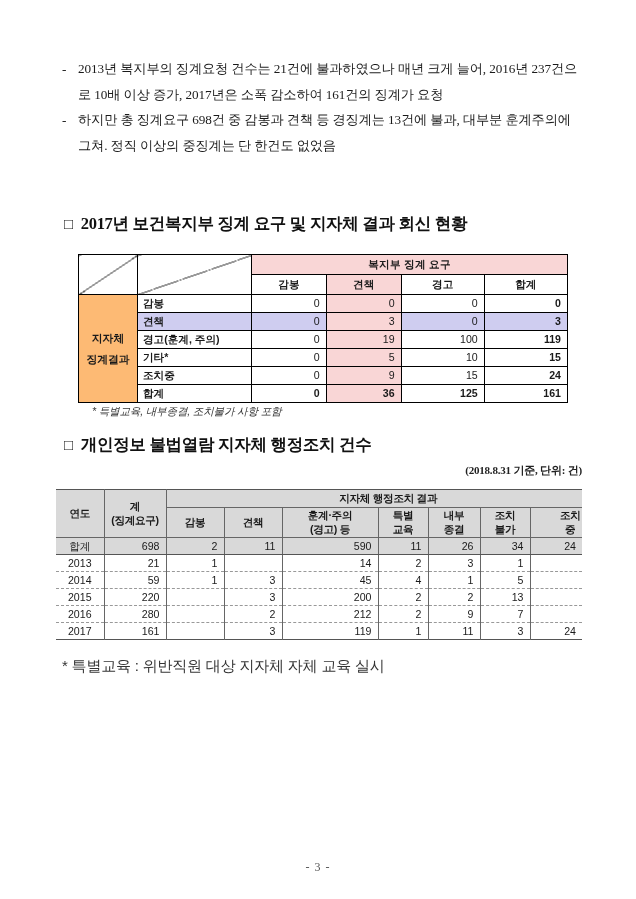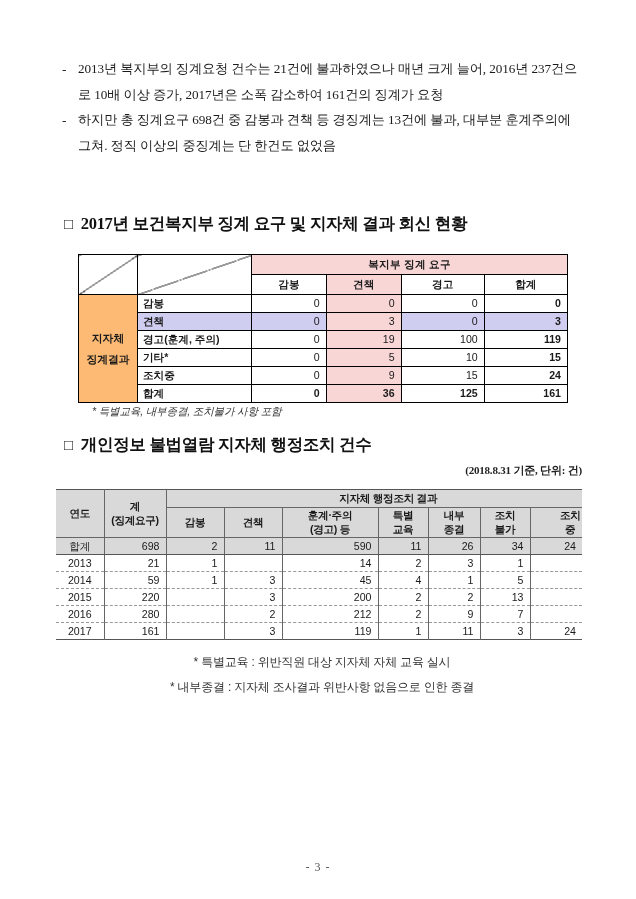--- a/index.html
+++ b/index.html
@@ -216,26 +216,25 @@
 
   
   #footnotes {
     position: absolute;
     left: 62px;
     top: 650px;
     width: 520px;
   }
   #footnotes .fn {
     font-family: "Liberation Sans", "DejaVu Sans", sans-serif;
-    font-size: 12px;
+    font-size: 15px;
     color: #333;
     line-height: 2.08;
     letter-spacing: -0.2px;
     white-space: nowrap;
-    text-align: center;
   }
 
   
   #page-number {
     position: absolute;
     left: 0;
     right: 0;
     top: 860px;
     text-align: center;
     font-size: 12px;
@@ -453,18 +452,17 @@
           <td>11</td>
           <td>3</td>
           <td class="edge-r">24</td>
         </tr>
       </tbody>
     </table>
   </div>
 
   <div id="footnotes">
     <div class="fn">* 특별교육 : 위반직원 대상 지자체 자체 교육 실시</div>
-    <div class="fn">* 내부종결 : 지자체 조사결과 위반사항 없음으로 인한 종결</div>
   </div>
 
   <div id="page-number">- 3 -</div>
 
 </div>
 
 </body></html>

